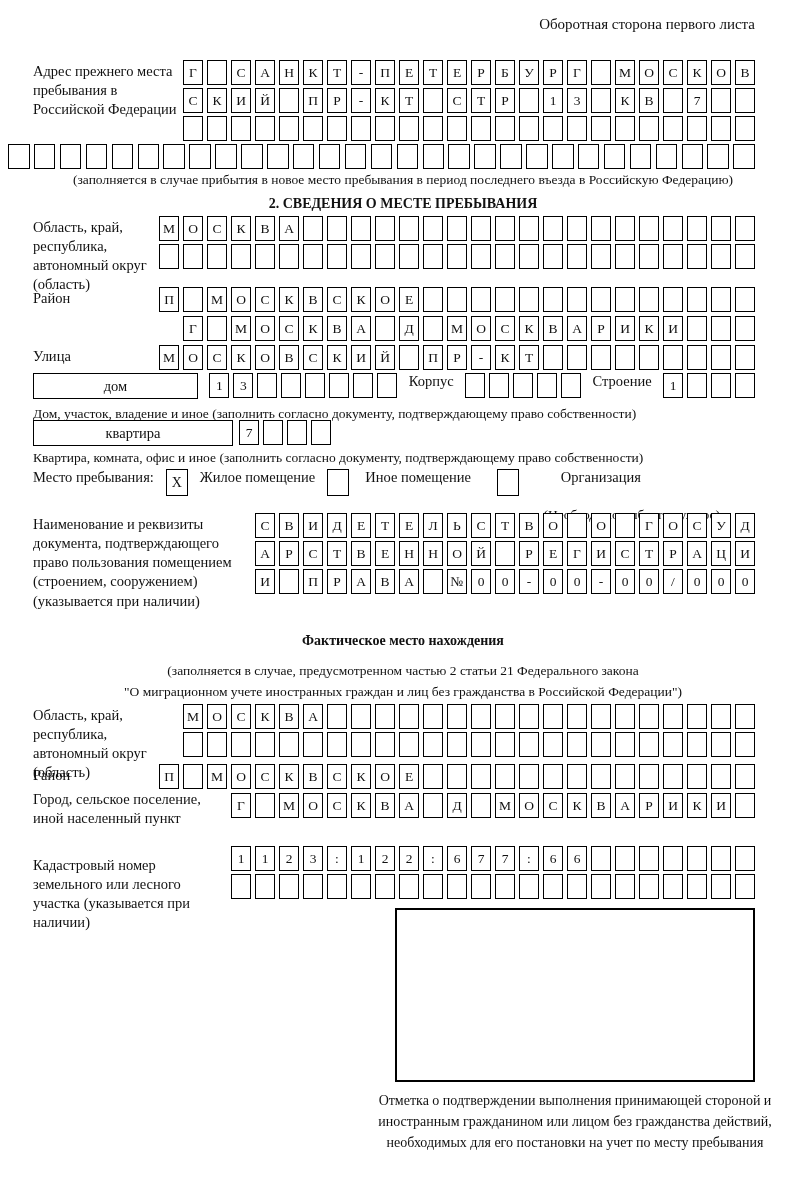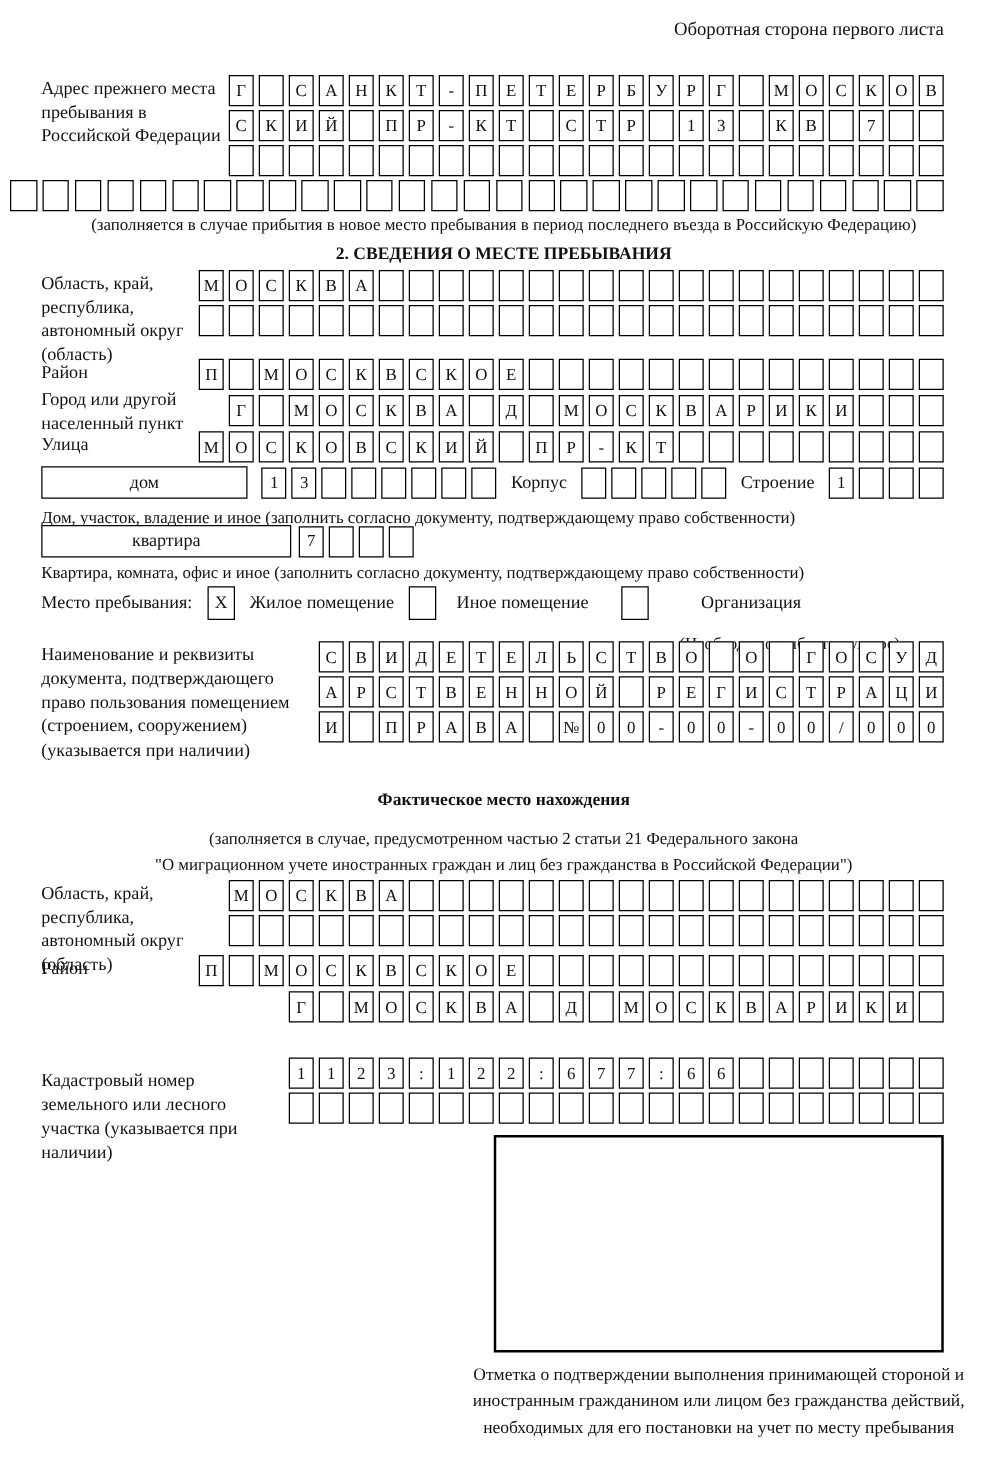--- a/index.html
+++ b/index.html
@@ -13,21 +13,21 @@
   .center{left:0;right:10px;text-align:center;margin-left:16px;}
   .h2{position:absolute;font-weight:bold;font-size:14px;}
   .cellrow{position:absolute;right:45px;display:flex;gap:4px;justify-content:flex-end;}
   .cellrow.spread{left:8px;justify-content:space-between;}
   .cell{
     width:20px;height:25px;border:1.6px solid #000;box-sizing:border-box;
     display:flex;align-items:center;justify-content:center;
     font-size:13.5px;background:#fff;flex:0 0 auto;
   }
   .spread .cell{width:21.5px;}
-  .rowflex{position:absolute;display:flex;align-items:center;}
+  .rowflex{position:absolute;display:flex;align-items:flex-start;}
   .rowflex .cells{display:flex;gap:4px;}
   .widebox{
     border:1.8px solid #000;height:26px;box-sizing:border-box;
     display:flex;align-items:center;justify-content:center;font-size:14.5px;background:#fff;
   }
   .inlbl{font-size:14.5px;white-space:nowrap;}
   .chk{
     width:22px;height:27px;border:1.6px solid #000;box-sizing:border-box;
     display:flex;align-items:center;justify-content:center;font-size:14px;background:#fff;flex:0 0 auto;
   }
@@ -233,21 +233,20 @@
       <span class="cell"></span>
       <span class="cell"></span>
       <span class="cell"></span>
       <span class="cell"></span>
       <span class="cell"></span>
       <span class="cell"></span>
       <span class="cell"></span>
       <span class="cell"></span>
     </div>
 
-  <div class="lbl" style="left:33px;top:311px;width:150px">Город или другой населенный пункт</div>
   <div class="cellrow" style="top:316px">
       <span class="cell">Г</span>
       <span class="cell"></span>
       <span class="cell">М</span>
       <span class="cell">О</span>
       <span class="cell">С</span>
       <span class="cell">К</span>
       <span class="cell">В</span>
       <span class="cell">А</span>
       <span class="cell"></span>
@@ -500,20 +499,21 @@
       <span class="cell"></span>
       <span class="cell"></span>
       <span class="cell"></span>
       <span class="cell"></span>
       <span class="cell"></span>
       <span class="cell"></span>
       <span class="cell"></span>
       <span class="cell"></span>
     </div>
 
+  <div class="lbl" style="left:33px;top:790px;width:190px">Город, сельское поселение, иной населенный пункт</div>
   <div class="cellrow" style="top:793px">
       <span class="cell">Г</span>
       <span class="cell"></span>
       <span class="cell">М</span>
       <span class="cell">О</span>
       <span class="cell">С</span>
       <span class="cell">К</span>
       <span class="cell">В</span>
       <span class="cell">А</span>
       <span class="cell"></span>

